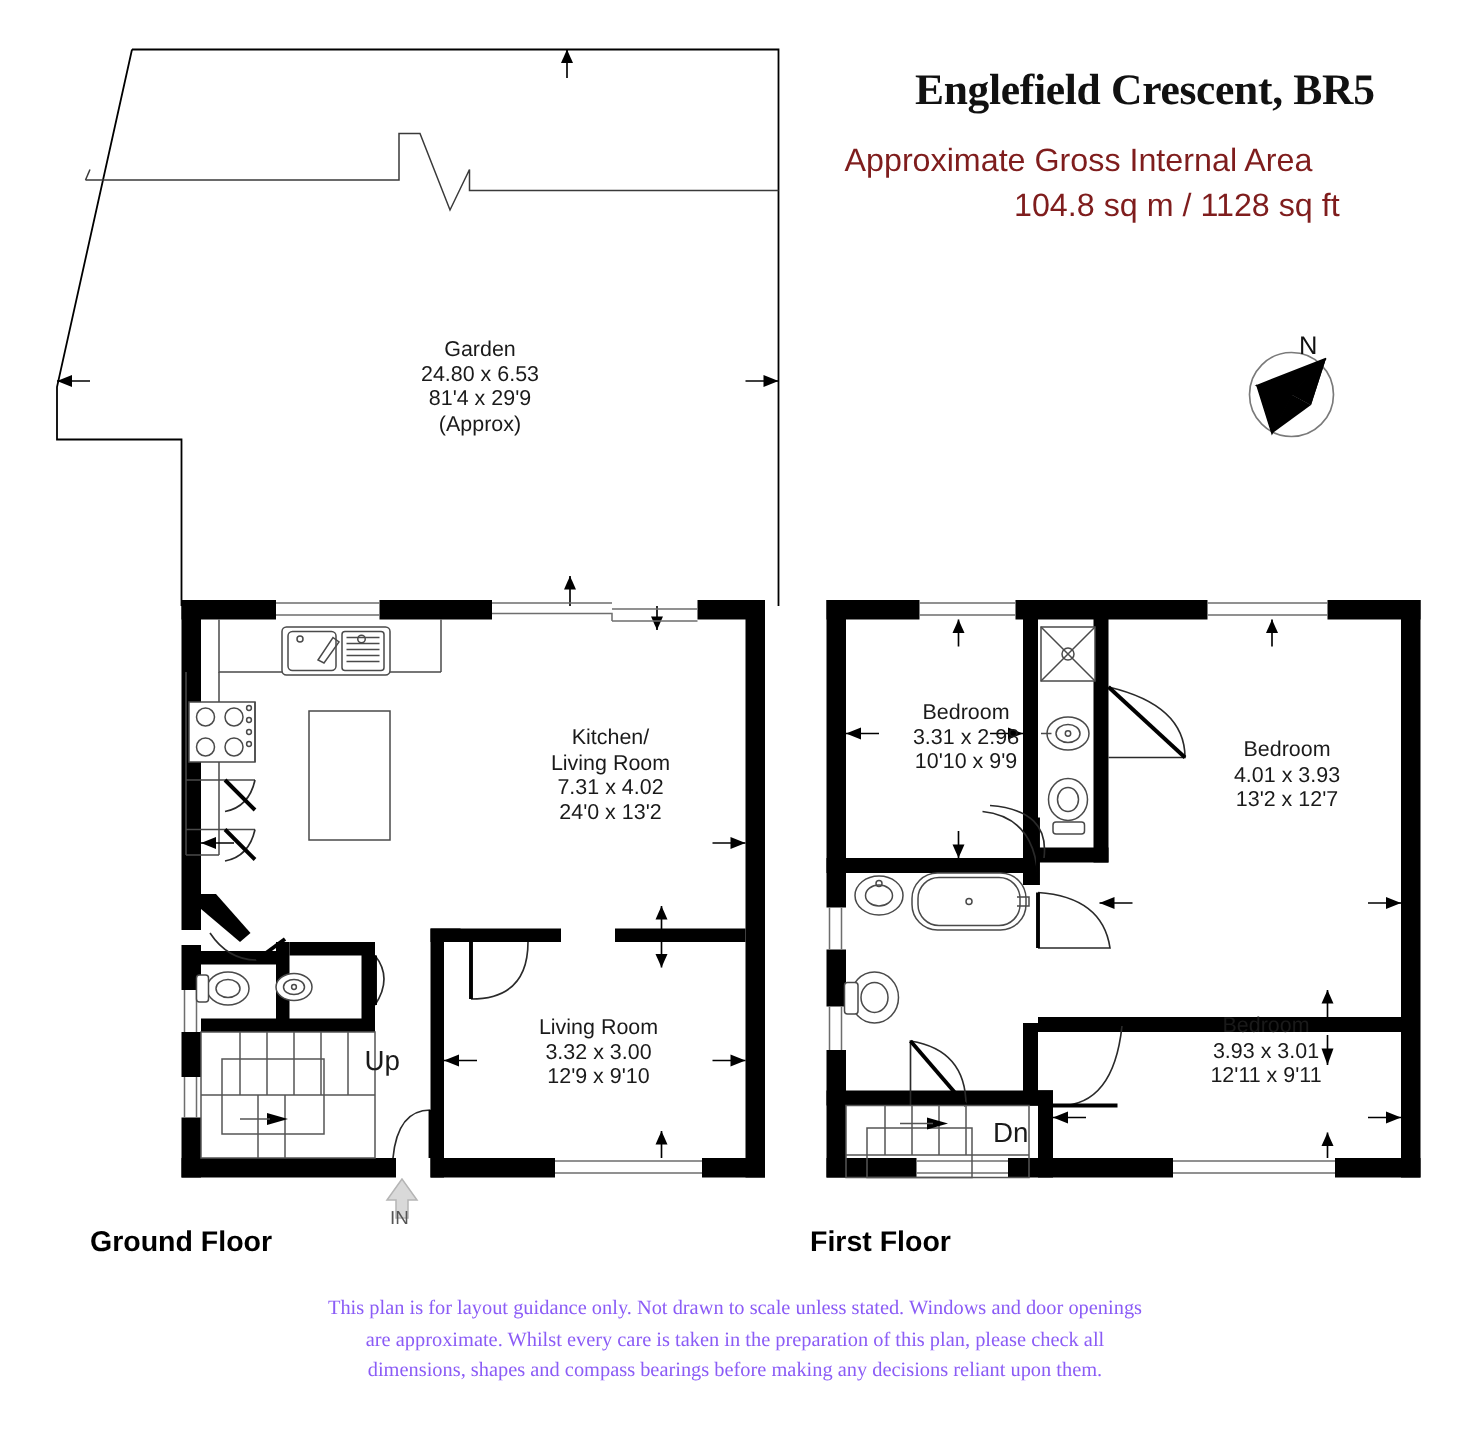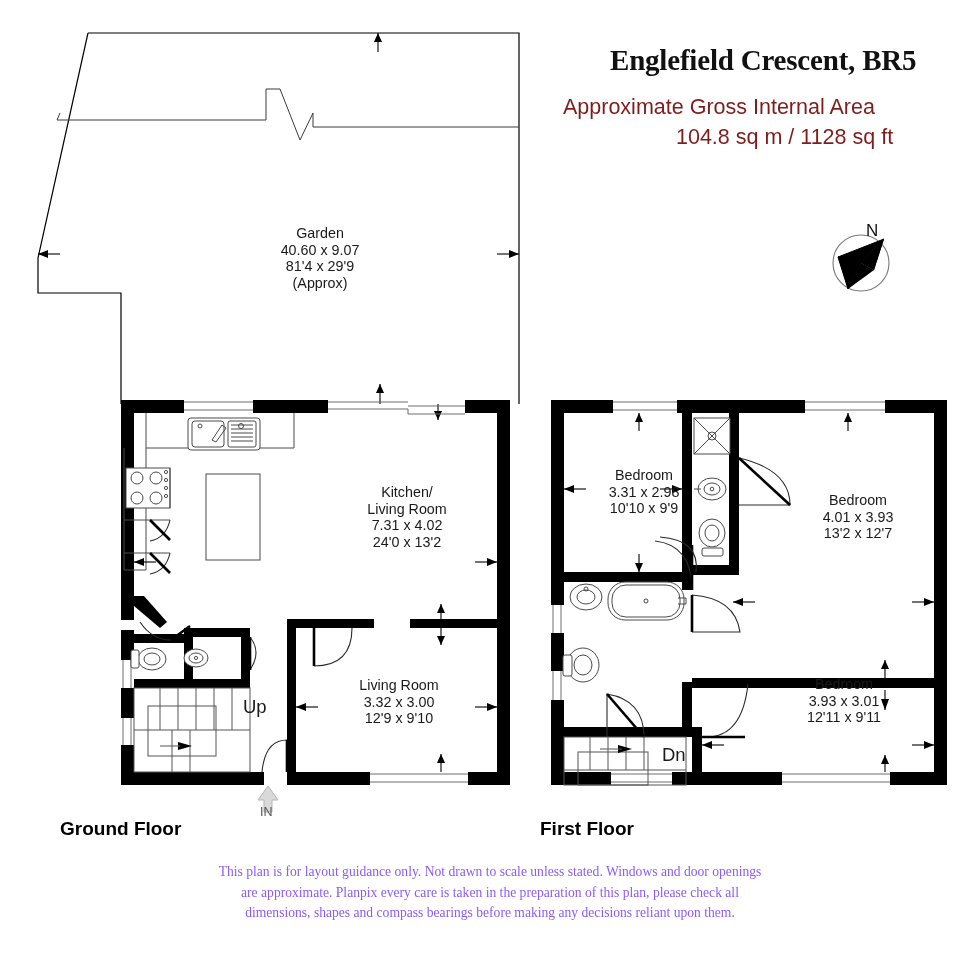--- a/index.html
+++ b/index.html
@@ -412,21 +412,21 @@
   </svg>
 
   <div class="title-main" style="left:562px; top:44px;">Englefield Crescent, BR5</div>
   <div class="subtitle" style="left:563px; top:95px;">Approximate Gross Internal Area</div>
   <div class="subtitle" style="left:676px; top:125px;">104.8 sq m / 1128 sq ft</div>
 
   <div class="compass-n" style="left:866px; top:221px;">N</div>
 
   <div class="room-label" style="left:240px; top:225px; width:160px;">
     <span class="ln">Garden</span>
-    <span class="ln">40.60 x 9.07</span>
+    <span class="ln">24.80 x 6.53</span>
     <span class="ln">81'4 x 29'9</span>
     <span class="ln">(Approx)</span>
   </div>
 
   <div class="room-label" style="left:318px; top:484px; width:178px;">
     <span class="ln">Kitchen/</span>
     <span class="ln">Living Room</span>
     <span class="ln">7.31 x 4.02</span>
     <span class="ln">24'0 x 13'2</span>
   </div>
@@ -458,17 +458,17 @@
   <div class="stair-dir" style="left:243px; top:696px;">Up</div>
   <div class="stair-dir" style="left:662px; top:744px;">Dn</div>
 
   <div class="in-label" style="left:260px; top:805px;">IN</div>
 
   <div class="floor-label" style="left:60px; top:818px;">Ground Floor</div>
   <div class="floor-label" style="left:540px; top:818px;">First Floor</div>
 
   <div class="footer" style="top:862px;">
     <span class="ln">This plan is for layout guidance only. Not drawn to scale unless stated. Windows and door openings</span>
-    <span class="ln">are approximate. Planpix every care is taken in the preparation of this plan, please check all</span>
+    <span class="ln">are approximate. Whilst every care is taken in the preparation of this plan, please check all</span>
     <span class="ln">dimensions, shapes and compass bearings before making any decisions reliant upon them.</span>
   </div>
 
 </div>
 
 </body></html>

